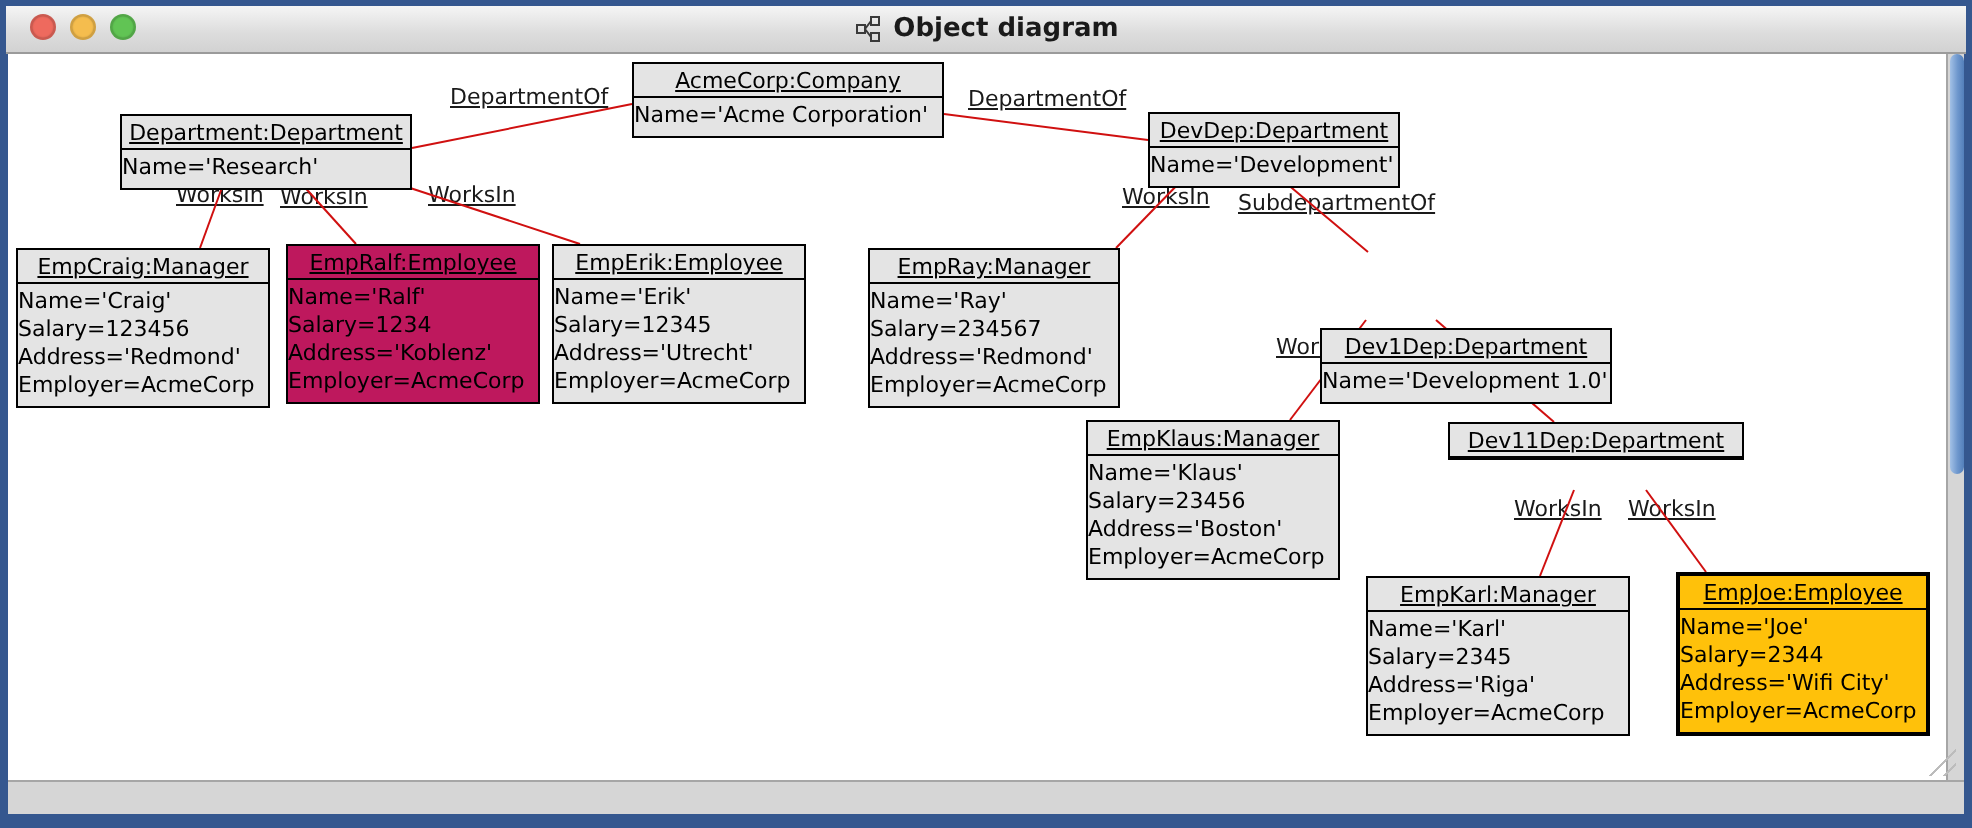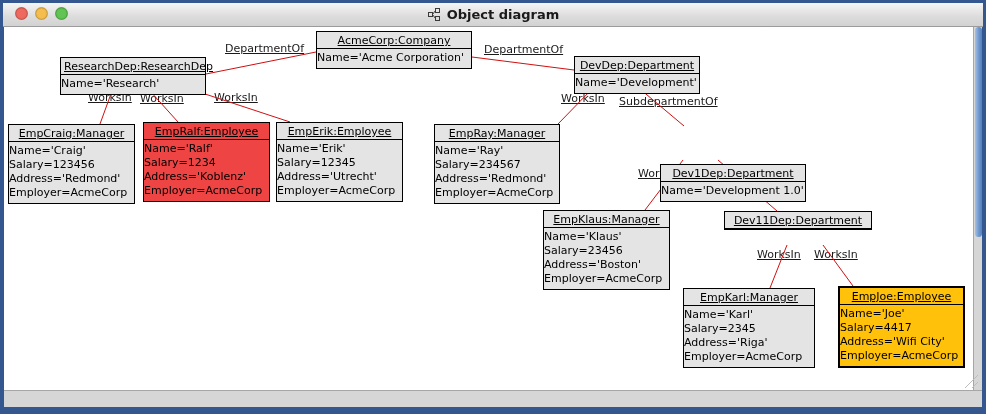--- a/index.html
+++ b/index.html
@@ -81,41 +81,41 @@
       <div class="edge-label" style="left: 696px; top: 142px;">SubdepartmentOf</div>
       <div class="edge-label" style="left: 753px; top: 221px;">WorksIn</div>
       <div class="edge-label" style="left: 810px; top: 221px;">WorksIn</div>
       <div class="node" style="left: 312px; top: 4px; width: 156px; background: rgb(228, 228, 228);">
         <div class="node-title">AcmeCorp:Company</div>
         <div class="node-body">
           <div class="attr">Name='Acme Corporation'</div>
         </div>
       </div>
       <div class="node" style="left: 56px; top: 30px; width: 146px; background: rgb(228, 228, 228);">
-        <div class="node-title">ResearchDep:ResearchDep</div>
+        <div class="node-title">Department:Department</div>
         <div class="node-body">
           <div class="attr">Name='Research'</div>
         </div>
       </div>
       <div class="node" style="left: 570px; top: 29px; width: 126px; background: rgb(228, 228, 228);">
         <div class="node-title">DevDep:Department</div>
         <div class="node-body">
           <div class="attr">Name='Development'</div>
         </div>
       </div>
       <div class="node" style="left: 4px; top: 97px; width: 127px; background: rgb(228, 228, 228);">
         <div class="node-title">EmpCraig:Manager</div>
         <div class="node-body">
           <div class="attr">Name='Craig'</div>
           <div class="attr">Salary=123456</div>
           <div class="attr">Address='Redmond'</div>
           <div class="attr">Employer=AcmeCorp</div>
         </div>
       </div>
-      <div class="node" style="left: 139px; top: 95px; width: 127px; background: #ef4444;">
+      <div class="node" style="left: 139px; top: 95px; width: 127px; background: #be185d;">
         <div class="node-title">EmpRalf:Employee</div>
         <div class="node-body">
           <div class="attr">Name='Ralf'</div>
           <div class="attr">Salary=1234</div>
           <div class="attr">Address='Koblenz'</div>
           <div class="attr">Employer=AcmeCorp</div>
         </div>
       </div>
       <div class="node" style="left: 272px; top: 95px; width: 127px; background: rgb(228, 228, 228);">
         <div class="node-title">EmpErik:Employee</div>
@@ -159,21 +159,21 @@
           <div class="attr">Name='Karl'</div>
           <div class="attr">Salary=2345</div>
           <div class="attr">Address='Riga'</div>
           <div class="attr">Employer=AcmeCorp</div>
         </div>
       </div>
       <div class="node highlight" style="left: 834px; top: 259px; width: 127px; background: rgb(255, 193, 10);">
         <div class="node-title">EmpJoe:Employee</div>
         <div class="node-body">
           <div class="attr">Name='Joe'</div>
-          <div class="attr">Salary=4417</div>
+          <div class="attr">Salary=2344</div>
           <div class="attr">Address='Wifi City'</div>
           <div class="attr">Employer=AcmeCorp</div>
         </div>
       </div>
     </div>
 
   <div class="vscroll">
     <div class="vthumb"></div>
   </div>
   <div class="hscroll"></div>

